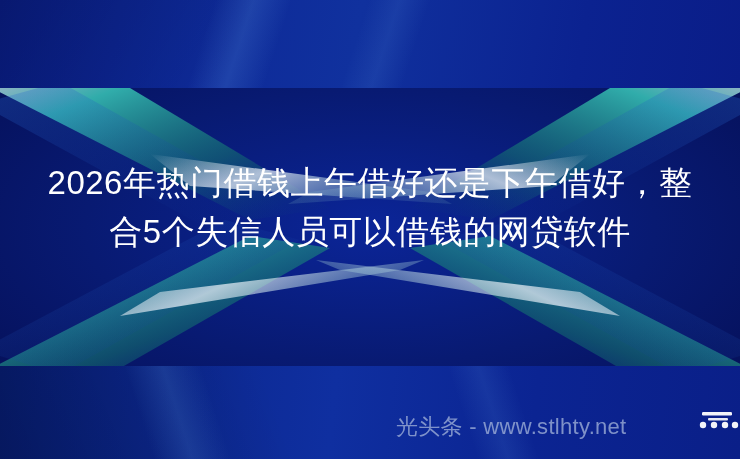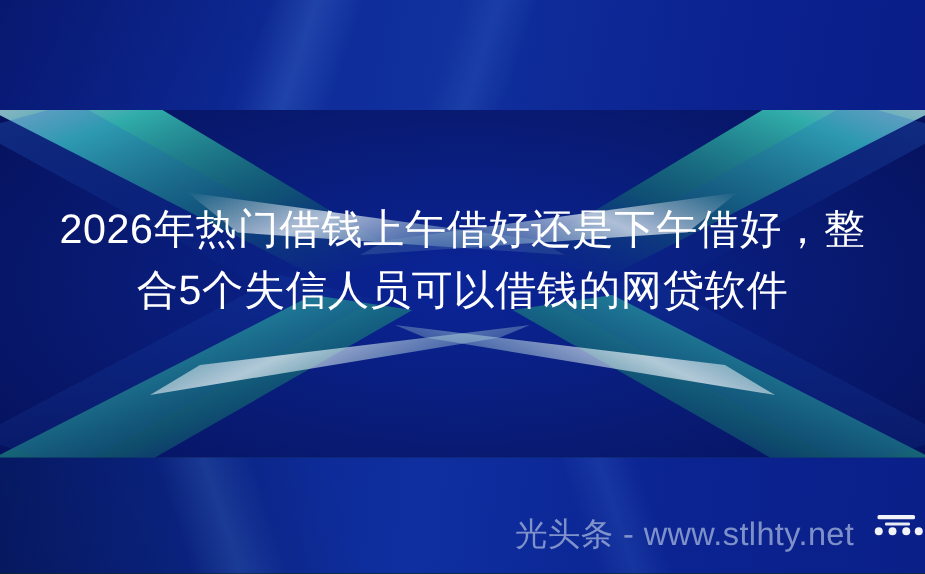--- a/index.html
+++ b/index.html
@@ -9,21 +9,21 @@
   }
   body {
     font-family: "Liberation Sans", "DejaVu Sans", sans-serif;
   }
 
   #poster {
     position: relative;
     width: 740px;
     height: 459px;
     overflow: hidden;
-    background: #14532d;
+    background: #0c4a6e;
   }
 
   
   .band {
     position: absolute;
     left: 0;
     width: 740px;
   }
   .band-top {
     top: 0;
@@ -89,25 +89,25 @@
     font-size: 33px;
     line-height: 49px;
     letter-spacing: 0.5px;
     font-weight: 400;
     white-space: pre-wrap;
   }
 
   
   .watermark {
     position: absolute;
-    left: 412px;
+    left: 396px;
     top: 411px;
     color: #9fb0d8;
     opacity: 0.78;
-    font-size: 26px;
+    font-size: 22px;
     line-height: 32px;
     letter-spacing: 0.3px;
     white-space: nowrap;
   }
   .wm-mark {
     position: absolute;
     left: 690px;
     top: 409px;
     width: 50px;
     height: 32px;

